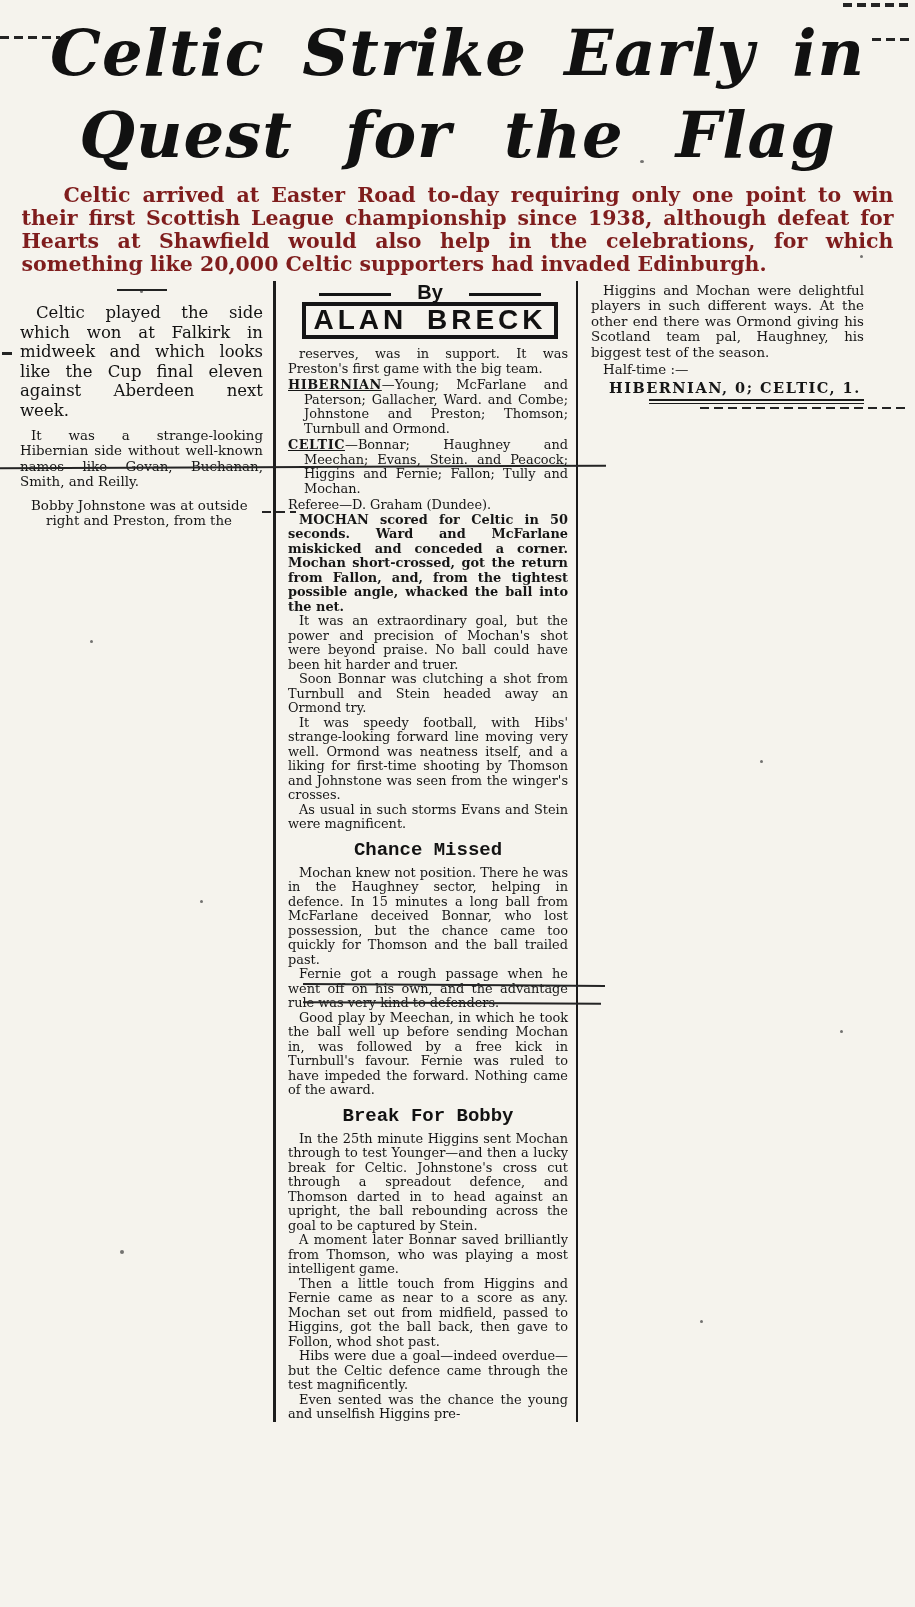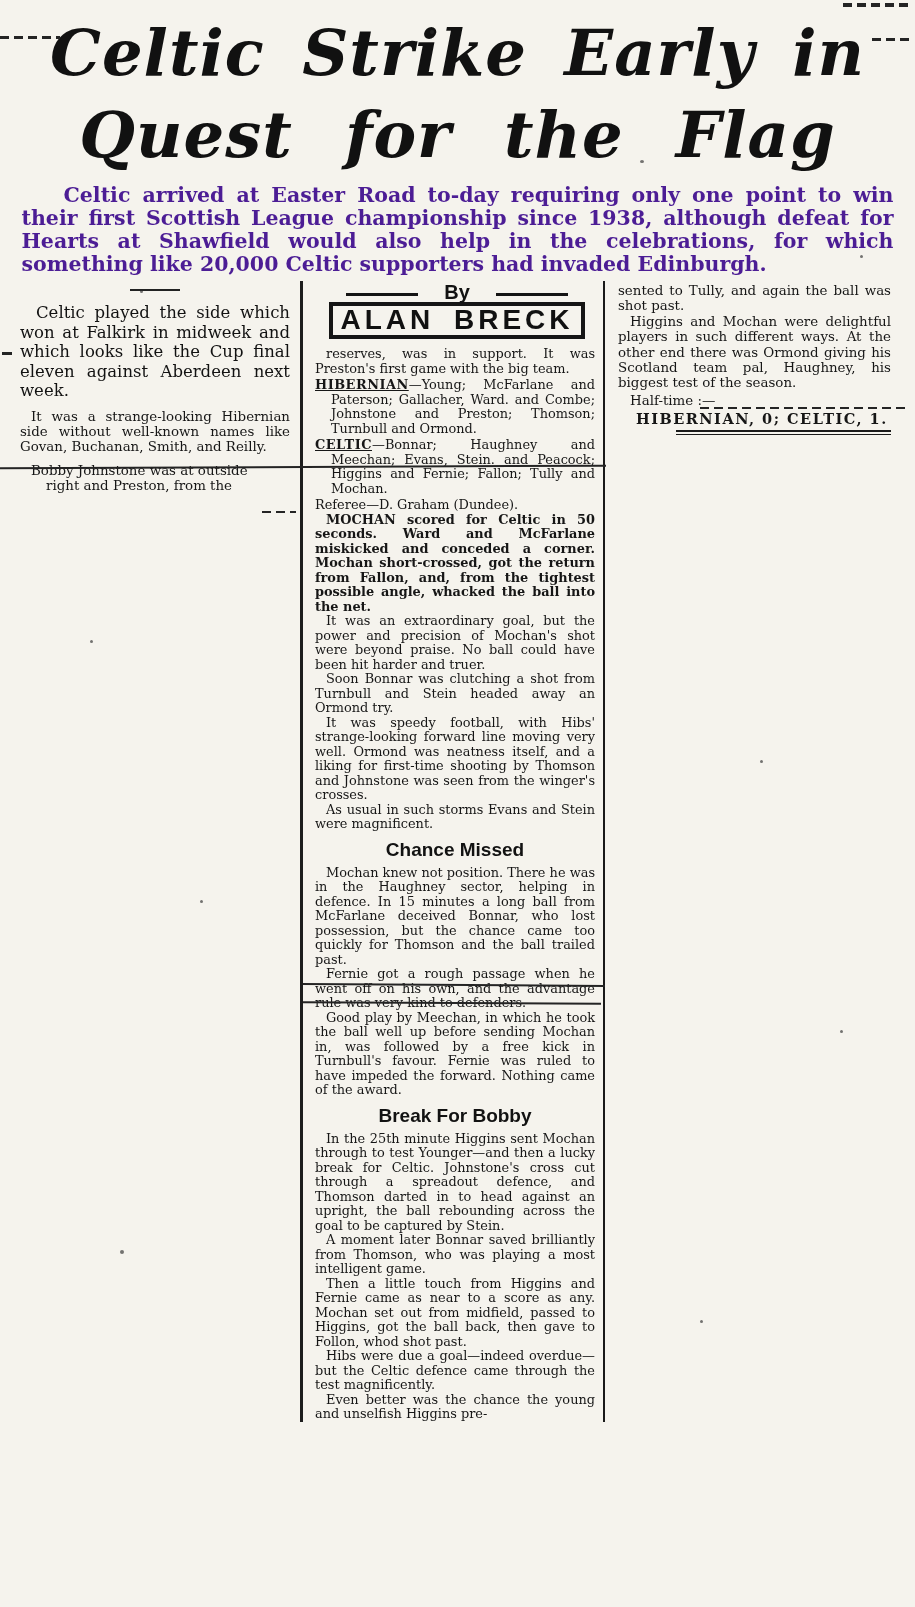--- a/index.html
+++ b/index.html
@@ -17,31 +17,31 @@
     font-family:"DejaVu Serif", serif; font-style:italic; font-weight:bold;
     font-size:64px; line-height:82px; letter-spacing:1px; word-spacing:0.22em;
     color:#111; white-space:nowrap;
   }
   .headline .hl2 { word-spacing:0.45em; }
 
   
   .lede {
     width:872px; margin:8px auto 0 auto;
     font-size:20.5px; line-height:23px; font-weight:bold;
-    text-align:justify; text-indent:42px; color:#4c1d95;
+    text-align:justify; text-indent:42px; color:#7f1d1d;
   }
 
   
   .columns { display:flex; margin-top:5px; position:relative; align-items:stretch; }
   .vrule { width:3px; background:#1d1d1d; }
   .vrule.r { width:2px; background:#191919; }
   .col { font-size:12.9px; line-height:14.5px; text-align:justify; }
   .col p { text-indent:11px; }
 
-  .col-left { width:300px; padding:2px 10px 0 20px; }
+  .col-left { width:273px; padding:2px 10px 0 20px; }
   .col-left .sep-rule { width:50px; height:2px; background:#222; margin:6px auto 12px auto; }
   .col-left .lead-para { font-size:16.5px; line-height:19.5px; text-indent:16px; color:#121212; }
   .col-left p.small { font-size:13.4px; line-height:15.4px; margin-top:8px; }
   .col-left p.cont { margin-top:0; text-indent:26px; }
 
   .col-mid { width:300px; padding:0 8px 0 12px; }
   .col-mid p { margin:0; }
 
   
   .byline-wrap { margin:4px 10px 8px 14px; }
@@ -52,21 +52,21 @@
     border:4px solid #151515; padding:7px 4px 8px 4px; text-align:center;
     font-family:"Liberation Sans", sans-serif; font-weight:bold;
     font-size:28px; letter-spacing:4px; color:#111; word-spacing:8px;
   }
 
   .lineup { padding-left:16px; text-indent:-16px !important; margin-top:2px !important; }
   .lineup b { letter-spacing:0.5px;text-decoration:underline; }
   .referee { text-indent:0 !important; margin-top:2px !important; }
   .boldpara { font-weight:bold; }
   .subhead {
-    font-family:Liberation Sans, sans-serif; font-weight:bold; font-size:19px;
+    font-family:Liberation Mono, monospace; font-weight:bold; font-size:19px;
     text-align:center; line-height:24px; margin:6px 0 4px 0; text-indent:0; color:#121212;
   }
 
   .col-right { width:300px; padding:2px 14px 0 13px; font-size:13.4px; line-height:15.4px; }
   .col-right p.cont { text-indent:0; }
   .col-right p { text-indent:12px; }
   .halftime { margin-top:2px; }
   .scoreline {
     font-weight:bold; font-size:14.5px; letter-spacing:1.5px;
     margin-top:3px; text-indent:18px !important; white-space:nowrap;
@@ -129,27 +129,26 @@
       <h3 class="subhead">Chance Missed</h3>
       <p>Mochan knew not position. There he was in the Haughney sector, helping in defence. In 15 minutes a long ball from McFarlane deceived Bonnar, who lost possession, but the chance came too quickly for Thomson and the ball trailed past.</p>
       <p>Fernie got a rough passage when he went off on his own, and the advantage rule was very kind to defenders.</p>
       <p>Good play by Meechan, in which he took the ball well up before sending Mochan in, was followed by a free kick in Turnbull's favour. Fernie was ruled to have impeded the forward.  Nothing came of the award.</p>
 
       <h3 class="subhead">Break For Bobby</h3>
       <p>In the 25th minute Higgins sent Mochan through to test Younger—and then a lucky break for Celtic. Johnstone's cross cut through a spreadout defence, and Thomson darted in to head against an upright, the ball rebounding across the goal to be captured by Stein.</p>
       <p>A moment later Bonnar saved brilliantly from Thomson, who was playing a most intelligent game.</p>
       <p>Then a little touch from Higgins and Fernie came as near to a score as any.  Mochan set out from midfield, passed to Higgins, got the ball back, then gave to Follon, whod shot past.</p>
       <p>Hibs were due a goal—indeed overdue—but the Celtic defence came through the test magnificently.</p>
-      <p>Even better was the chance the young and unselfish Higgins pre-</p>
+      <p>Even sented was the chance the young and unselfish Higgins pre-</p>
     </div>
 
     <div class="vrule r"></div>
 
     <div class="col col-right">
-      <p class="cont">sented to Tully, and again the ball was shot past.</p>
       <p>Higgins and Mochan were delightful players in such different ways.  At the other end there was Ormond giving his Scotland team pal, Haughney, his biggest test of the season.</p>
       <p class="halftime">Half-time :—</p>
       <p class="scoreline">HIBERNIAN, 0; CELTIC, 1.</p>
       <div class="score-rule"></div>
     </div>
   </div>
 
   <div class="artifact a-dash" style="left:0; top:36px; width:60px; height:3px;"></div>
   <div class="artifact a-dash" style="left:843px; top:3px; width:70px; height:4px;"></div>
   <div class="artifact a-dash" style="left:872px; top:38px; width:40px; height:3px;"></div>

